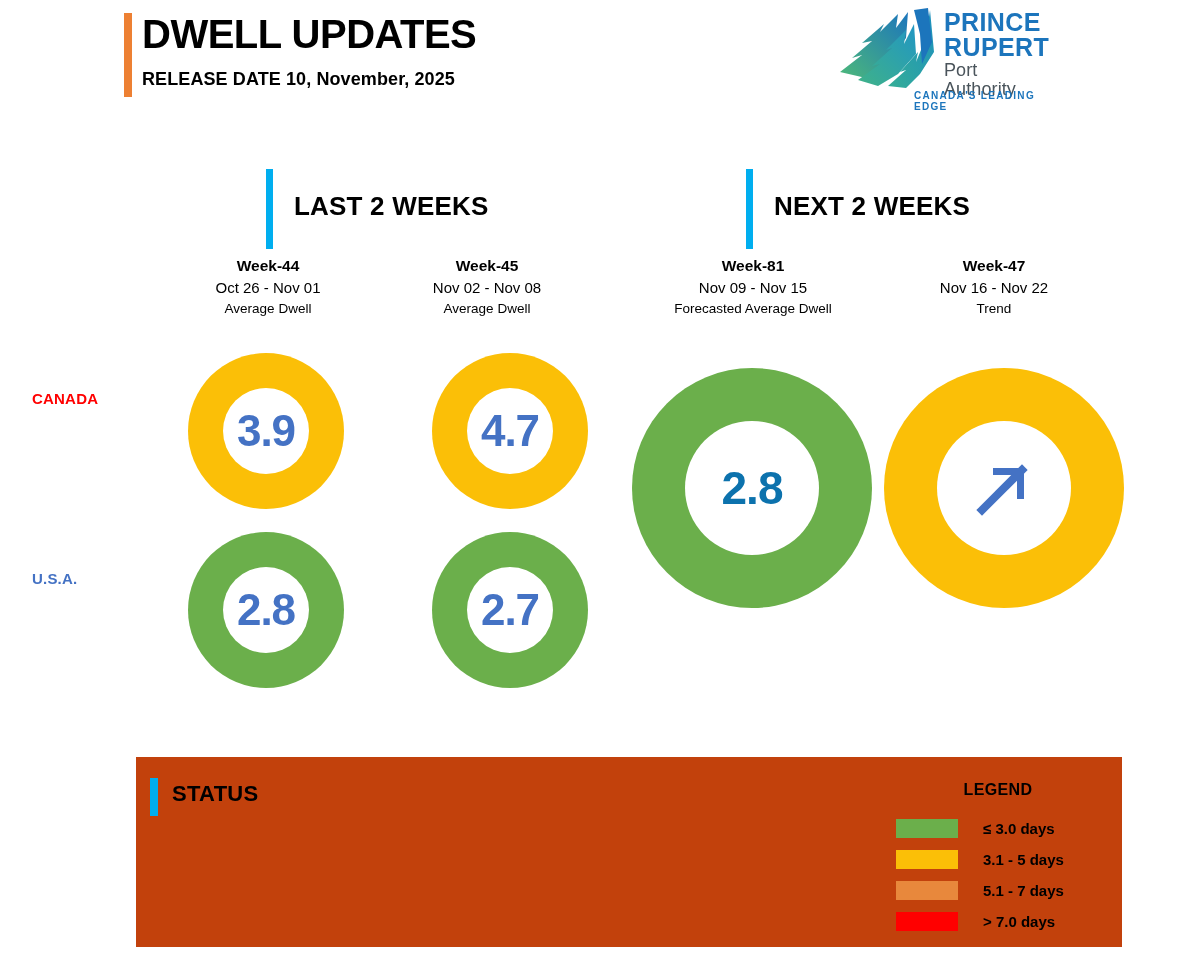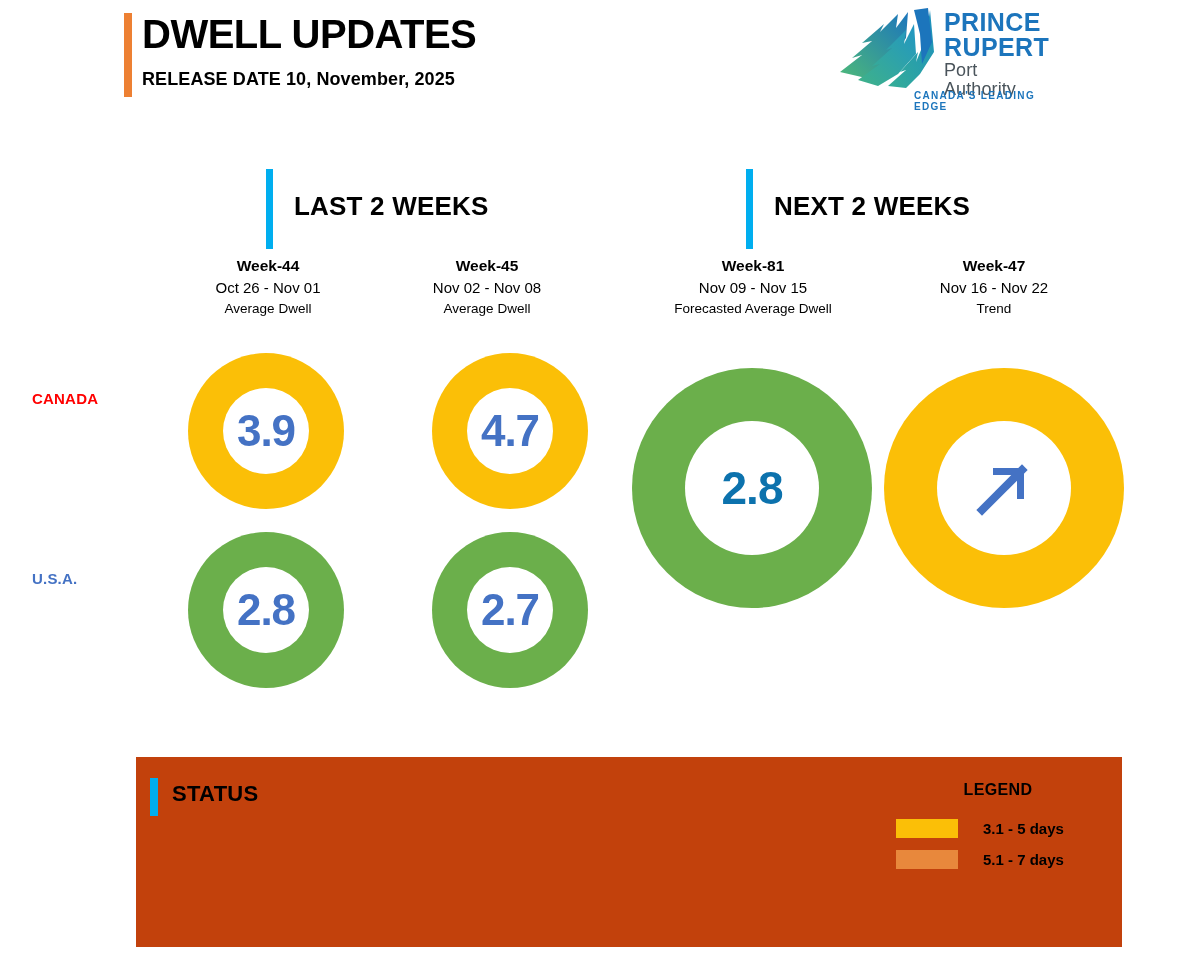--- a/index.html
+++ b/index.html
@@ -376,23 +376,31 @@
   </div>
 
   <div id="status-panel">
     <div id="status-bar"></div>
     <div id="status-title">STATUS</div>
 
     <div id="legend">
       <div id="legend-title">LEGEND</div>
 
       <div class="legend-row">
+        <span class="legend-swatch" style="background:#6BAF4B"></span>
+        <span class="legend-label">≤ 3.0 days</span>
+      </div>
+      <div class="legend-row">
         <span class="legend-swatch" style="background:#FBBF07"></span>
         <span class="legend-label">3.1 - 5 days</span>
       </div>
       <div class="legend-row">
         <span class="legend-swatch" style="background:#E8883C"></span>
         <span class="legend-label">5.1 - 7 days</span>
       </div>
+      <div class="legend-row">
+        <span class="legend-swatch" style="background:#FF0000"></span>
+        <span class="legend-label">&gt; 7.0 days</span>
+      </div>
     </div>
   </div>
 
 </div>
 
 </body></html>

